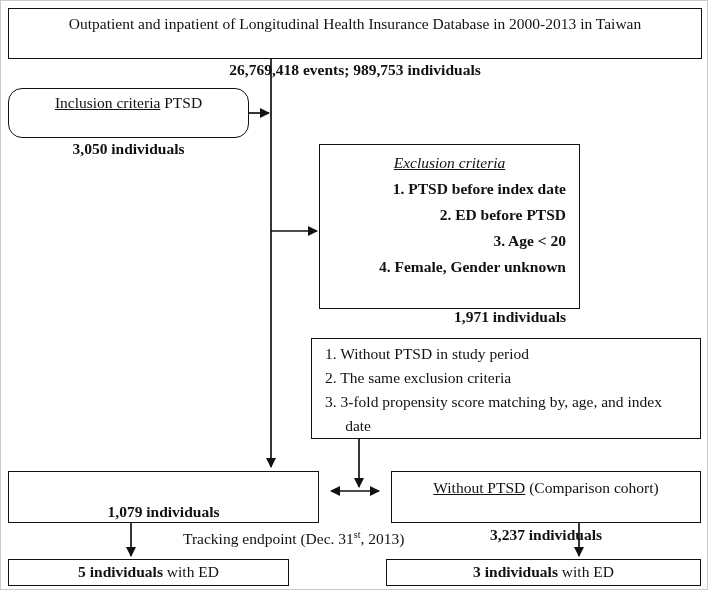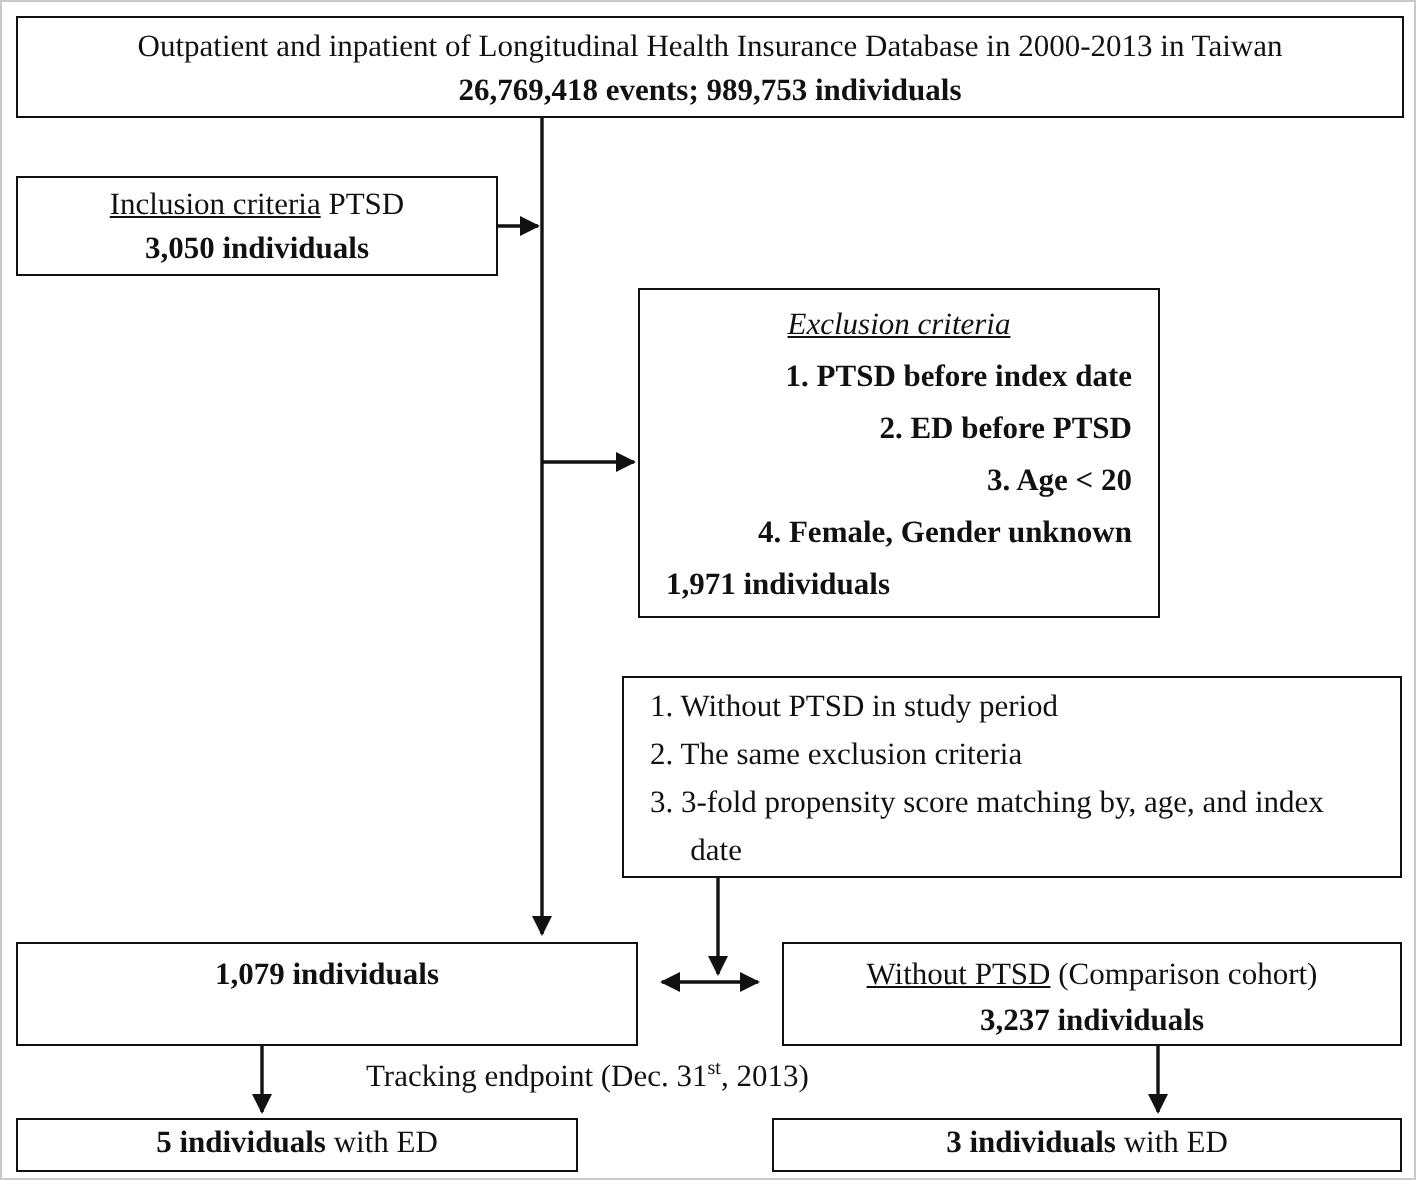--- a/index.html
+++ b/index.html
@@ -31,33 +31,33 @@
   }
   .ln{stroke:var(--border);stroke-width:1.7;fill:none;}
   .arr-end{marker-end:url(#ah);}
   .arr-both{marker-end:url(#ah);marker-start:url(#ah);}
   .box{
     position:absolute;
     box-sizing:border-box;
     border:1.5px solid var(--border);
     background:var(--background);
   }
-  .bold{font-weight:bold;}
+  .bold{font-weight:bold;margin-top:24px;}
   .u{text-decoration:underline;}
   .tline{line-height:22px;}
 
   .top-box{left:7px;top:7px;width:694px;height:51px;text-align:center;padding-top:4px;}
 
-  .inclusion-box{left:7px;top:87px;width:241px;height:50px;text-align:center;padding-top:3px;}
+  .inclusion-box{left:7px;top:87px;width:241px;height:50px;text-align:center;padding-top:3px;border-radius:14px;}
   .inclusion-box .tline{line-height:22px;}
 
   .exclusion-box{left:318px;top:143px;width:261px;height:165px;padding:5px 13px;line-height:26px;}
   .ex-title{text-align:center;font-style:italic;}
   .ex-item{text-align:right;font-weight:bold;}
-  .ex-count{text-align:left;}
+  .ex-count{text-align:right;}
 
   .matching-box{left:310px;top:337px;width:390px;height:101px;padding:3px 13px;line-height:24px;}
   .m-item{padding-left:1.3em;text-indent:-1.3em;}
 
   .cohort-box{top:470px;width:311px;height:52px;text-align:center;padding-top:4px;}
   .cohort-box .tline{line-height:23px;}
   .study-box{left:7px;}
   .comparison-box{left:390px;width:310px;}
 
   .tracking{

